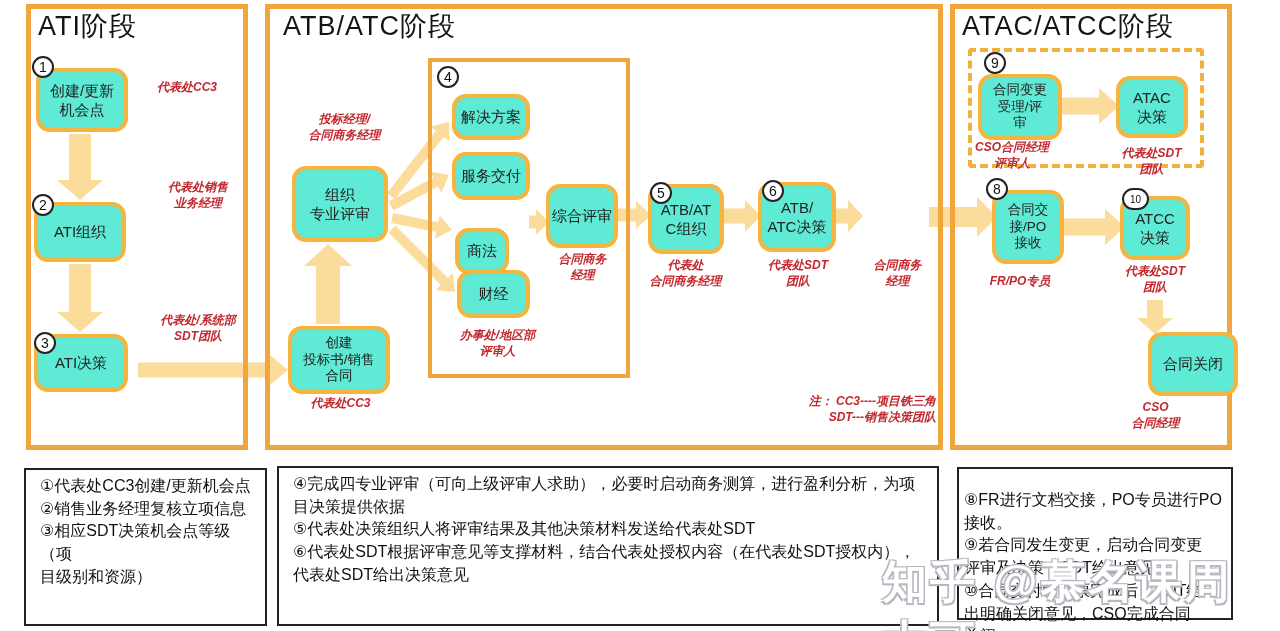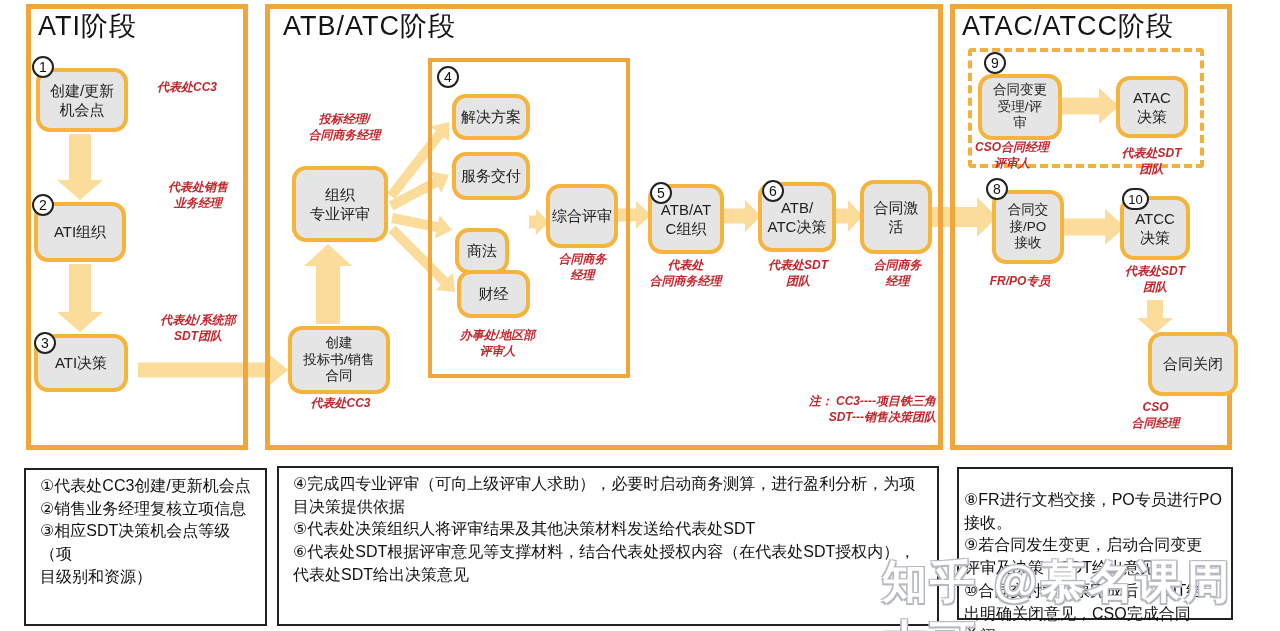--- a/index.html
+++ b/index.html
@@ -3,28 +3,28 @@
 <meta charset="utf-8">
 <style>
   html,body{margin:0;padding:0;background:#fff;}
   .canvas{position:relative;width:1280px;height:631px;background:#fff;overflow:hidden;
           font-family:"Liberation Sans","DejaVu Sans",sans-serif;}
   .arrows{position:absolute;left:0;top:0;z-index:1;pointer-events:none;}
   .frame{position:absolute;box-sizing:border-box;border:5px solid #F0A63C;background:transparent;z-index:2;}
   .frame.inner{border-width:4px;}
   .frame.dashed{border:4px dashed #F2B03C;border-radius:4px;}
   .sec-title{position:absolute;font-size:27px;color:#141414;z-index:3;letter-spacing:1px;}
-  .node{position:absolute;box-sizing:border-box;background:#e5e5e5;border:4px solid #F5B43E;border-radius:14px;
+  .node{position:absolute;box-sizing:border-box;background:#5eead4;border:4px solid #F5B43E;border-radius:14px;
         display:flex;align-items:center;justify-content:center;text-align:center;
         font-size:15px;color:#222;white-space:pre-line;line-height:1.3;z-index:3;}
   .node.sm{font-size:13.5px;line-height:1.25;}
   .circ{position:absolute;box-sizing:border-box;width:22px;height:22px;border:2px solid #222;border-radius:50%;
         background:#fff;display:flex;align-items:center;justify-content:center;
         font-size:14px;color:#111;z-index:4;}
-  .circ.wide{width:27px;border-radius:13px;font-size:13px;}
+  .circ.wide{width:27px;border-radius:13px;font-size:10px;}
   .role{position:absolute;color:#C2282E;font-style:italic;font-weight:bold;font-size:12px;
         text-align:center;white-space:pre-line;line-height:1.3;z-index:3;}
   .role.right{text-align:right;}
   .footnote{position:absolute;box-sizing:border-box;border:2px solid #222;color:#111;
             font-size:16px;line-height:1.42;padding:5px 14px;white-space:pre-line;z-index:2;background:transparent;}
   .watermark{position:absolute;z-index:6;font-size:45px;font-weight:bold;letter-spacing:3px;color:#ffffff;
              text-shadow:-1.5px -1.5px 0 #b6bac0, 1.5px -1.5px 0 #b6bac0, -1.5px 1.5px 0 #b6bac0, 1.5px 1.5px 0 #b6bac0;}
 </style>
 </head>
 <body>
@@ -101,22 +101,20 @@
 C组织</div>
   <div class="role" style="left:628px;top:258px;width:115px">代表处
 合同商务经理</div>
 
   <div class="circ" style="left:762px;top:180px">6</div>
   <div class="node" style="left:758px;top:182px;width:78px;height:70px">ATB/
 ATC决策</div>
   <div class="role" style="left:748px;top:258px;width:100px">代表处SDT
 团队</div>
 
-  <div class="node" style="left:860px;top:180px;width:72px;height:74px">合同激
-活</div>
   <div class="role" style="left:855px;top:258px;width:85px">合同商务
 经理</div>
 
   <div class="role right" style="left:688px;top:394px;width:248px">注：  CC3----项目铁三角
 SDT---销售决策团队</div>
 
   <div class="circ" style="left:984px;top:52px">9</div>
   <div class="node sm" style="left:978px;top:74px;width:84px;height:66px">合同变更
 受理/评
 审</div>

